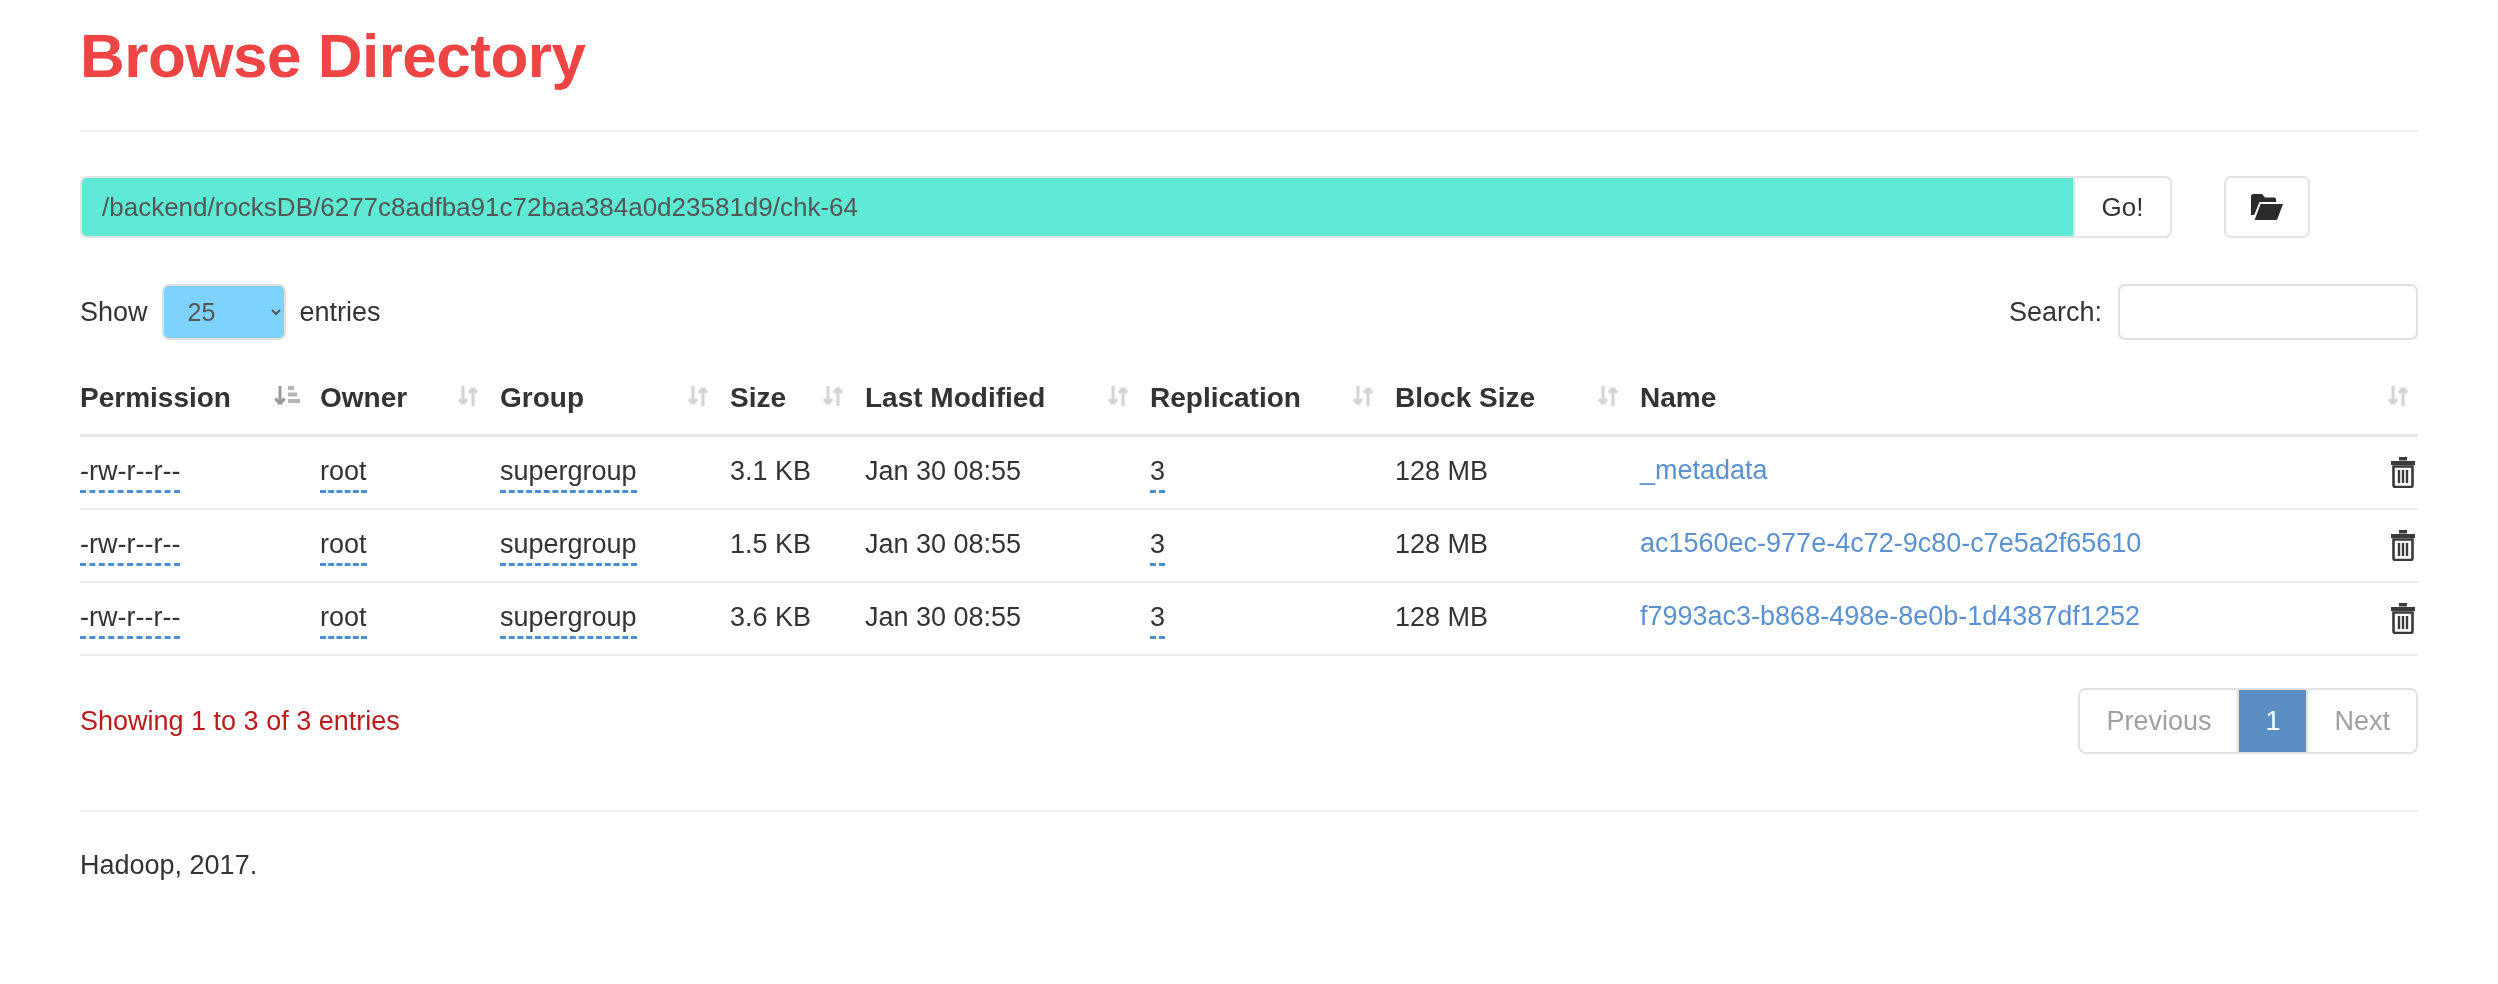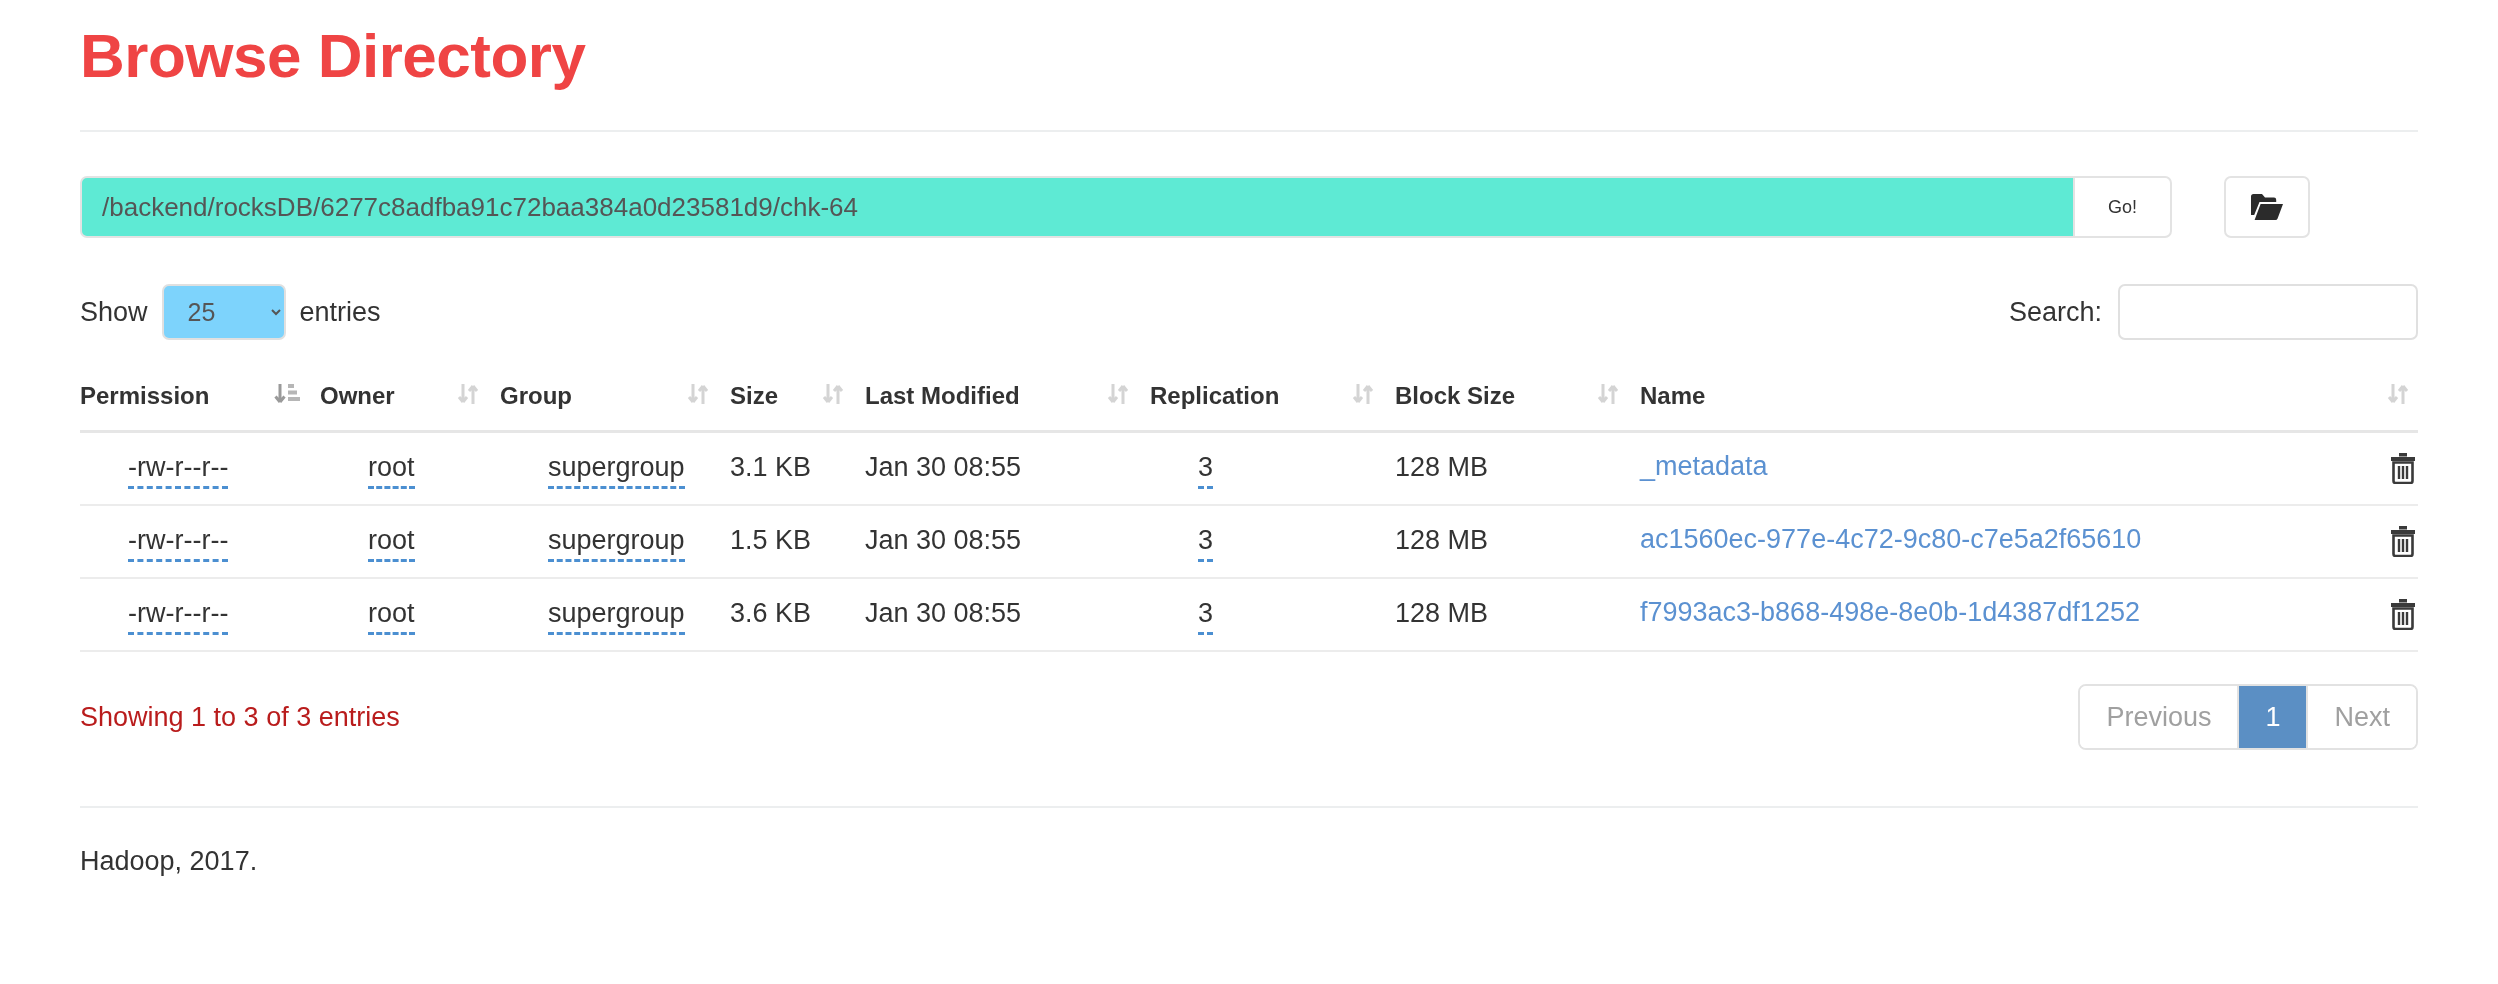--- a/index.html
+++ b/index.html
@@ -52,21 +52,21 @@
     padding: 0 20px;
     border: 2px solid #e3e3e3;
     border-right: 1px solid #e3e3e3;
     border-radius: 7px 0 0 7px;
     background: #5eead4;
     outline: none;
   }
   .go-button {
     height: 62px;
     min-width: 98px;
-    font-size: 18px;
+    font-size: 26px;
     font-family: "Liberation Sans", sans-serif;
     color: #333333;
     background: #ffffff;
     border: 2px solid #e3e3e3;
     border-left: 1px solid #e3e3e3;
     border-radius: 0 7px 7px 0;
     cursor: pointer;
     padding: 0 22px;
   }
   .folder-button {
@@ -130,21 +130,21 @@
   }
   
   table.files {
     width: 2338px;
     border-collapse: collapse;
     margin-top: 28px;
     table-layout: fixed;
   }
   table.files thead th {
     text-align: left;
-    font-size: 24px;
+    font-size: 28px;
     font-weight: bold;
     color: #333333;
     padding: 14px 0 20px 0;
     border-bottom: 3px solid #e6e6e6;
     vertical-align: bottom;
     white-space: nowrap;
   }
   th .th-inner {
     display: flex;
     align-items: center;
@@ -158,21 +158,20 @@
     padding: 18px 0 20px 0;
     border-bottom: 2px solid #ececec;
     vertical-align: middle;
     white-space: nowrap;
   }
   tbody tr:last-child td { border-bottom: 2px solid #ececec; }
   .dotted {
     border-bottom: 3px dashed #4b8fd1;
     padding-bottom: 4px;
     cursor: pointer;
-    margin-left: 48px;
   }
   td.name-cell a {
     color: #5b91d1;
     text-decoration: none;
     border-bottom: 2px solid transparent;
   }
   .trash-btn {
     background: none;
     border: 0;
     cursor: pointer;

